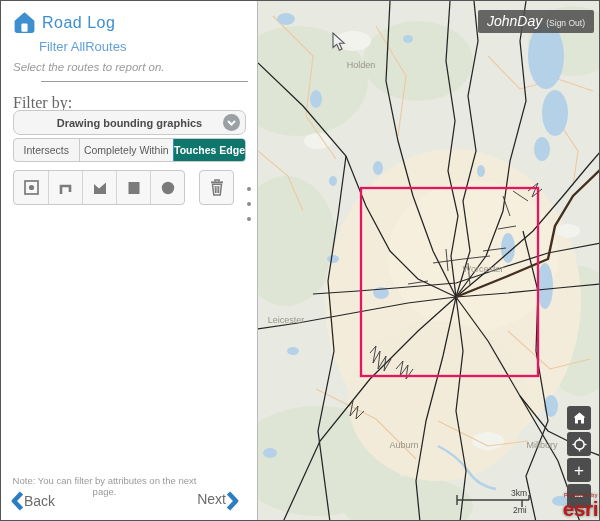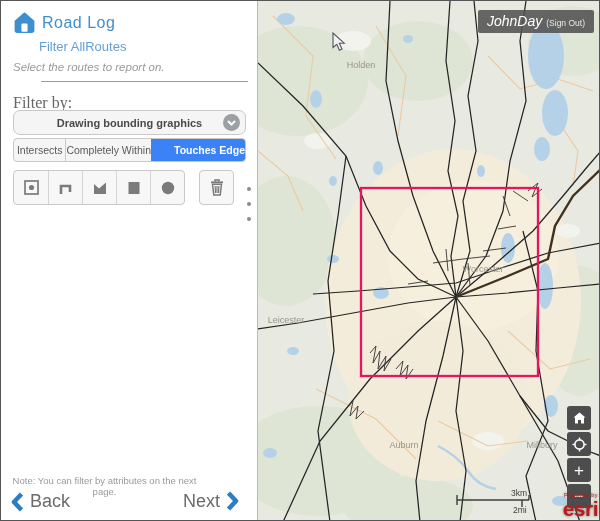--- a/index.html
+++ b/index.html
@@ -21,34 +21,34 @@
   .dropdown .dd-text { font-size:11px; font-weight:bold; color:#4a4a4a; }
   .dd-chevron { position:absolute; right:5px; top:3px; width:17px; height:17px; border-radius:50%;
     background:#9aa0a3; display:flex; align-items:center; justify-content:center; }
 
   .modes { position:absolute; left:12px; top:137px; width:233px; height:24px; display:flex;
     border:1px solid #c9c9c9; border-radius:4px; overflow:hidden; background:#f5f5f5; }
   .mode { flex:1; display:flex; align-items:center; justify-content:center; font-size:10.5px; color:#5a5a5a;
     border-left:1px solid #c9c9c9; cursor:pointer; white-space:nowrap; }
   .mode:first-child { border-left:none; }
   .mode.mid { flex:1.45; }
-  .mode.active { background:#3b82f6; color:#fff; font-weight:bold; border-left-color:#2F92D5;padding-left:22px; }
+  .mode.active { background:#0f766e; color:#fff; font-weight:bold; border-left-color:#2F92D5; }
 
   .tools { position:absolute; left:12px; top:169px; height:35px; display:flex;
     border:1px solid #c9c9c9; border-radius:4px; overflow:hidden; background:#f7f7f7; }
   .tool { width:34px; height:33px; display:flex; align-items:center; justify-content:center;
     border-left:1px solid #d4d4d4; cursor:pointer; }
   .tool:first-child { border-left:none; }
   .trash-btn { position:absolute; left:198px; top:169px; width:35px; height:35px; background:#f7f7f7;
     border:1px solid #c9c9c9; border-radius:4px; display:flex; align-items:center; justify-content:center; cursor:pointer; }
 
   .note { position:absolute; left:0; top:474px; width:207px; text-align:center; font-size:9.5px; color:#9a9a9a; }
   .nav-back { position:absolute; left:10px; top:490px; display:flex; align-items:center; cursor:pointer; }
   .nav-next { position:absolute; right:18px; top:490px; display:flex; align-items:flex-start; cursor:pointer; }
-  .nav-label { font-size:18px; color:#6b6b6b; margin:0 6px; }
+  .nav-label { font-size:14px; color:#6b6b6b; margin:0 0; }
 
   .handle { position:absolute; left:243px; top:186px; width:10px; height:34px; display:flex; flex-direction:column;
     align-items:center; justify-content:space-between; cursor:col-resize; }
   .handle i { width:4px; height:4px; border-radius:50%; background:#8c8c8c; }
 
   
   .map { position:absolute; left:257px; top:0; width:343px; height:100%; background:#e8eae1; overflow:hidden; }
   .map-svg { position:absolute; left:0; top:0; }
 
   .user-btn { position:absolute; top:9px; right:7px; background:rgba(82,82,82,.88); color:#fff;

